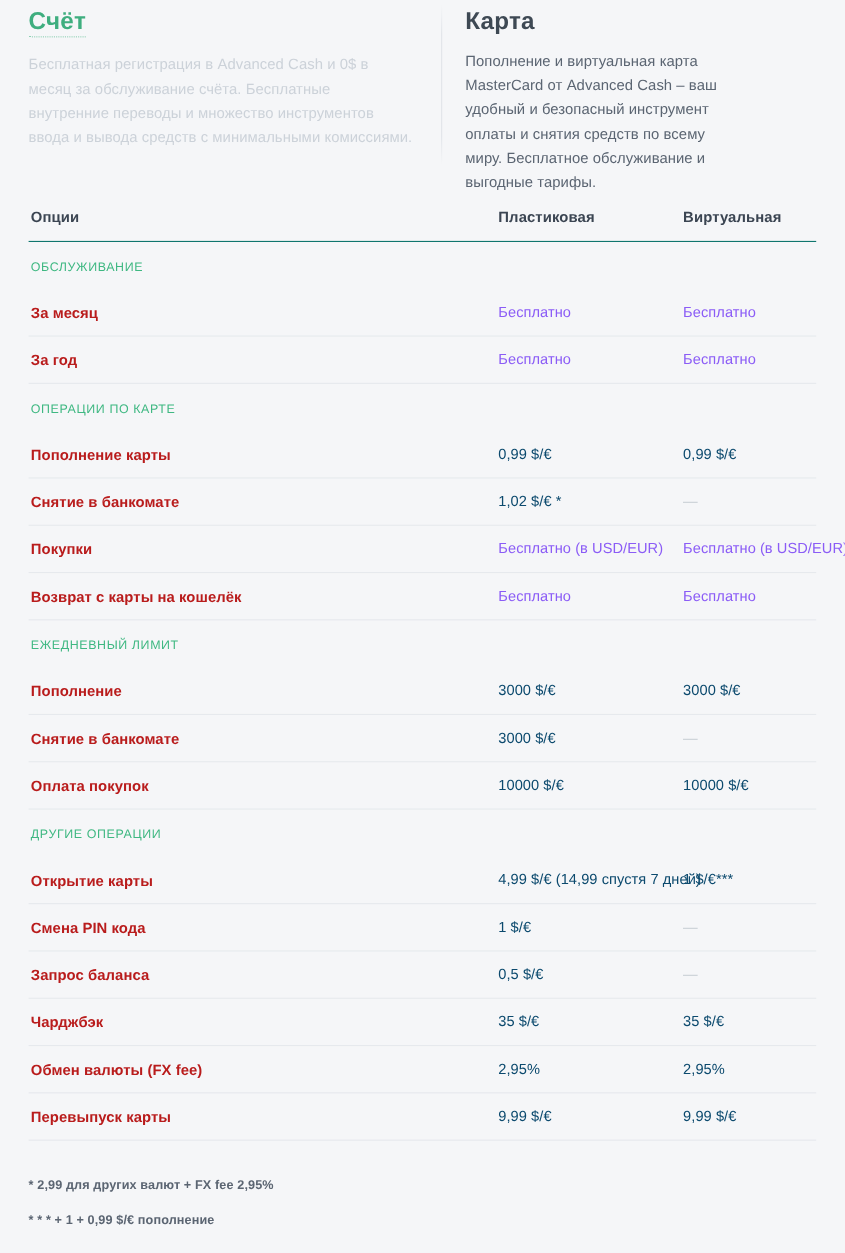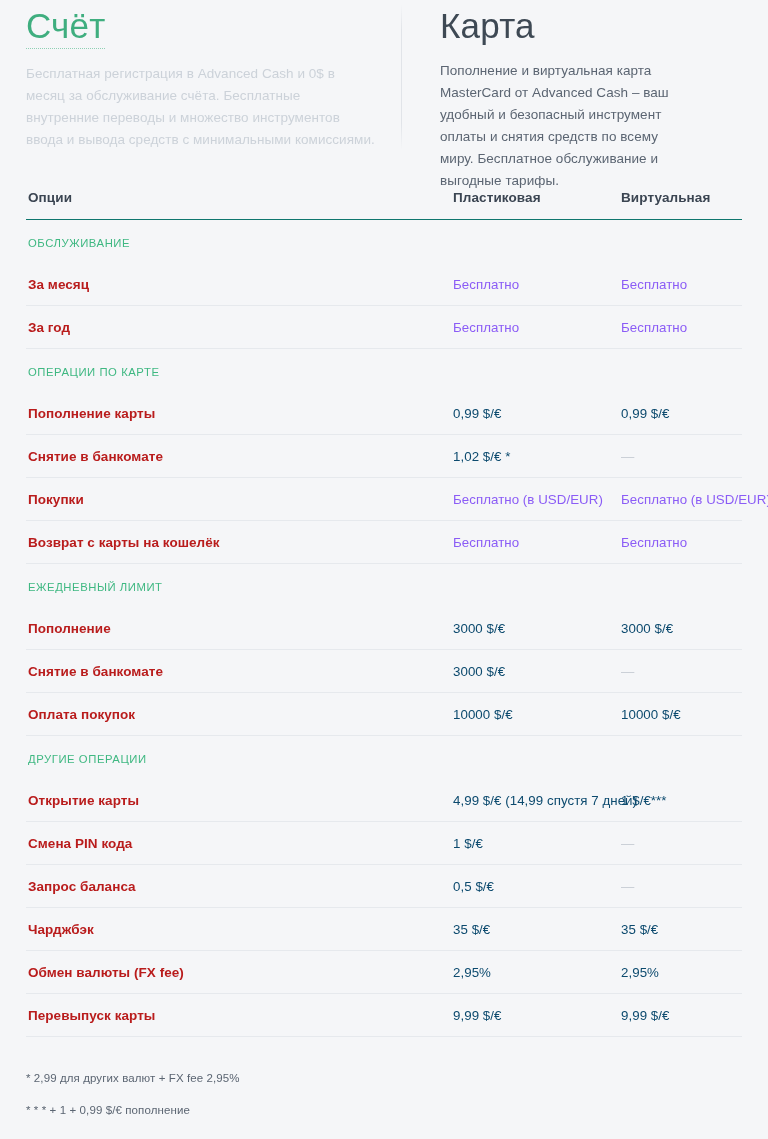--- a/index.html
+++ b/index.html
@@ -23,33 +23,33 @@
   .intro {
     display: flex;
     width: 768px;
     height: 172px;
   }
   .intro-col {
     padding: 6px 26px 0 26px;
     position: relative;
   }
   .intro-col.left   { width: 401px; }
-  .intro-col.right  { width: 291px; padding-left: 39px; padding-right: 14px; }
+  .intro-col.right  { width: 291px; padding-left: 22px; padding-right: 14px; }
 
   .intro-col.right::before {
     content: "";
     position: absolute;
     left: 0; top: 4px; bottom: 22px;
     width: 1px;
     background: linear-gradient(to bottom, rgba(208,213,220,0) 0%, rgba(208,213,220,0.55) 18%, rgba(208,213,220,0.55) 82%, rgba(208,213,220,0) 100%);
   }
 
   .intro-title {
-    font-size: 35px;
-    font-weight: 400;
+    font-size: 22px;
+    font-weight: 700;
     letter-spacing: .2px;
     margin: 0 0 14px 0;
     line-height: 1.15;
     display: inline-block;
   }
   .intro-title.inactive {
     color: #3fae7f;
     border-bottom: 1px dotted #8fd0b4;
     padding-bottom: 2px;
   }
@@ -123,20 +123,21 @@
     color: #0c4a6e;
     letter-spacing: .05px;
     white-space: nowrap;
   }
   .t-data .val.free  { color: #8b5cf6; }
   .t-data .val.dash  { color: #c6ccd3; }
 
   
   .footnotes {
     padding: 34px 28px 0 26px;
+    font-weight: bold;
   }
   .footnote {
     font-size: 11.5px;
     color: #5b6572;
     letter-spacing: .1px;
     margin-bottom: 17px;
     line-height: 1.3;
   }
 </style>
 </head>

